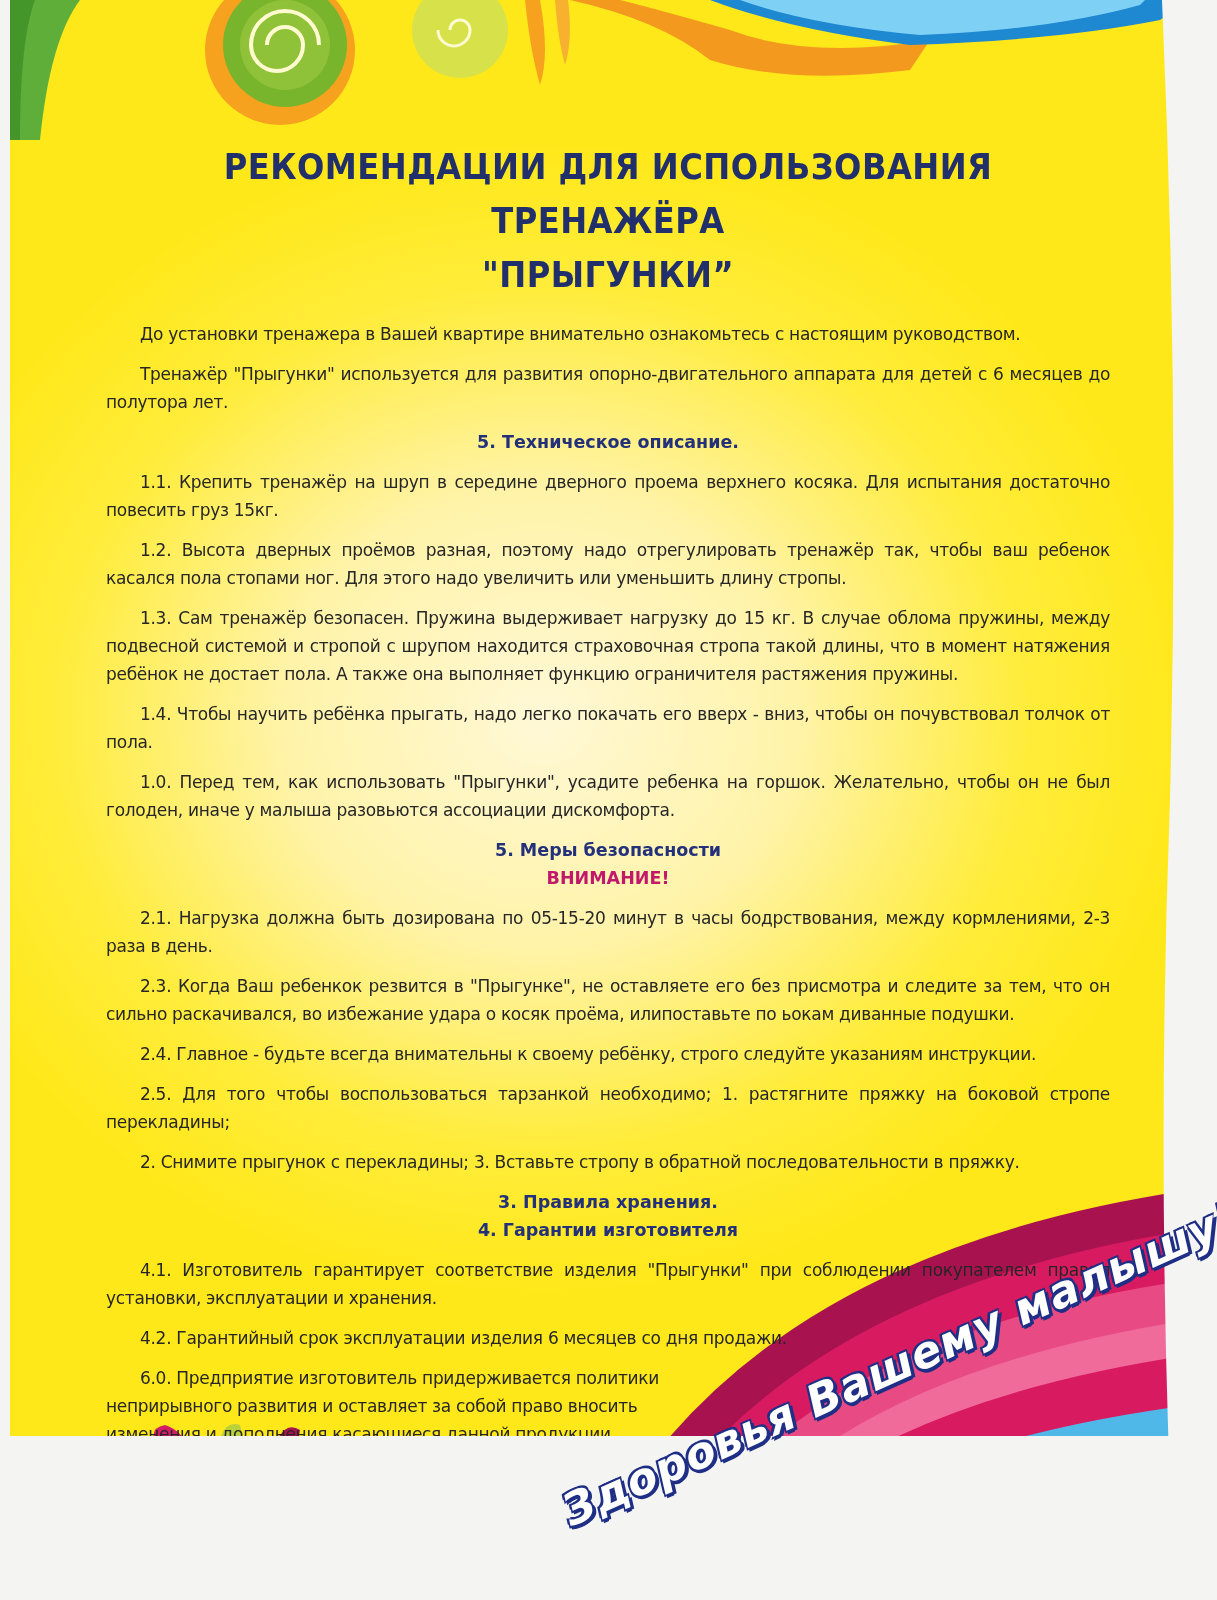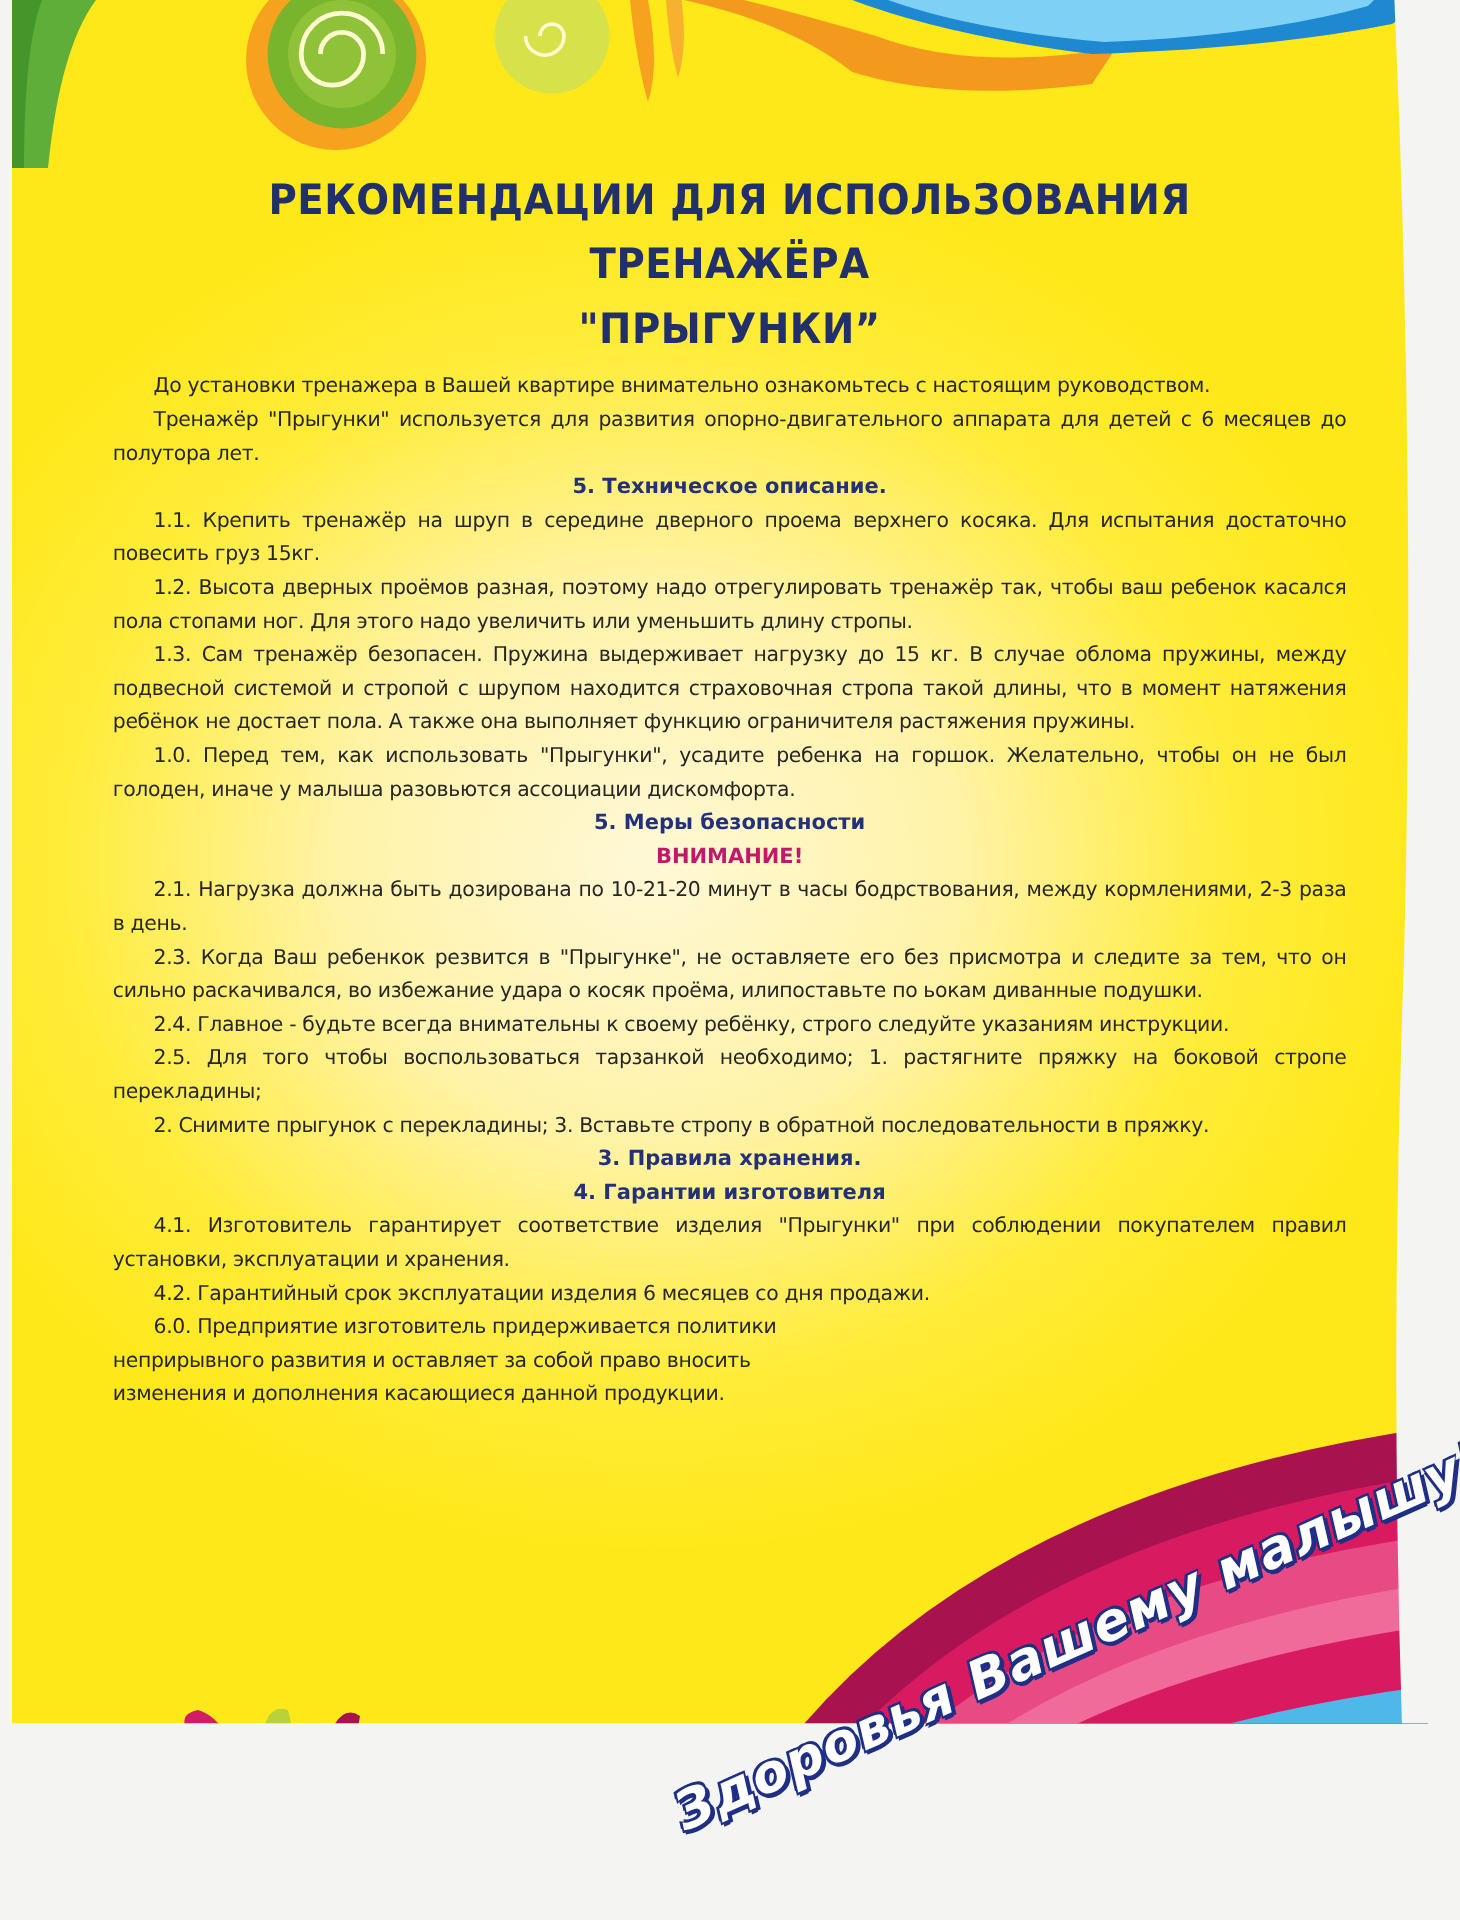--- a/index.html
+++ b/index.html
@@ -26,21 +26,21 @@
     color: #2a2a2a;
   }
   .title {
     text-align: center; color: #21306b; font-weight: bold;
     font-size: 35px; line-height: 54px; letter-spacing: 0.5px;
     font-family: "DejaVu Sans", sans-serif;
     transform: scaleX(0.92); transform-origin: center;
     margin: 0;
   }
   .p {
-    font-size: 17px; line-height: 28px; margin: 0; text-align: justify;
+    font-size: 17px; line-height: 28px; margin: 12px; text-align: justify;
     text-indent: 34px; color: #262626;
     font-family: "DejaVu Sans", sans-serif;
     letter-spacing: -0.3px;
   }
   .h {
     text-align: center; font-weight: bold; color: #23307a;
     font-size: 17.5px; line-height: 28px; margin: 0;
     font-family: "DejaVu Sans", sans-serif;
   }
   .warn { color: #c2186b; text-align: center; }
@@ -120,25 +120,26 @@
       <span>"ПРЫГУНКИ”</span>
     </h1>
     <div style="height:6px"></div>
     <p class="p">До установки тренажера в Вашей квартире внимательно ознакомьтесь с настоящим руководством.</p>
     <p class="p">Тренажёр "Прыгунки" используется для развития опорно-двигательного аппарата для детей с 6 месяцев до полутора лет.</p>
 
     <h2 class="h">5. Техническое описание.</h2>
     <p class="p">1.1. Крепить тренажёр на шруп в середине дверного проема верхнего косяка. Для испытания достаточно повесить груз 15кг.</p>
     <p class="p">1.2. Высота дверных проёмов разная, поэтому надо отрегулировать тренажёр так, чтобы ваш ребенок касался пола стопами ног. Для этого надо увеличить или уменьшить длину стропы.</p>
     <p class="p">1.3. Сам тренажёр безопасен. Пружина выдерживает нагрузку до 15 кг. В случае облома пружины, между подвесной системой и стропой с шрупом находится страховочная стропа такой длины, что в момент натяжения ребёнок не достает пола. А также она выполняет функцию ограничителя растяжения пружины.</p>
+    <p class="p">1.4. Чтобы научить ребёнка прыгать, надо легко покачать его вверх - вниз, чтобы он почувствовал толчок от пола.</p>
     <p class="p">1.0. Перед тем, как использовать "Прыгунки", усадите ребенка на горшок. Желательно, чтобы он не был голоден, иначе у малыша разовьются ассоциации дискомфорта.</p>
 
     <h2 class="h">5. Меры безопасности</h2>
     <h3 class="h warn">ВНИМАНИЕ!</h3>
-    <p class="p">2.1. Нагрузка должна быть дозирована по 10-21-20 минут в часы бодрствования, между кормлениями, 2-3 раза в день.</p>
+    <p class="p">2.1. Нагрузка должна быть дозирована по 05-15-20 минут в часы бодрствования, между кормлениями, 2-3 раза в день.</p>
     <p class="p">2.3. Когда Ваш ребенкок резвится в "Прыгунке", не оставляете его без присмотра  и следите за тем, что он сильно раскачивался, во избежание удара о косяк проёма, илипоставьте по ьокам диванные подушки.</p>
     <p class="p">2.4. Главное - будьте всегда внимательны к своему ребёнку, строго следуйте указаниям инструкции.</p>
     <p class="p">2.5. Для того чтобы воспользоваться тарзанкой необходимо; 1. растягните пряжку на боковой стропе перекладины;</p>
     <p class="p">2. Снимите прыгунок с перекладины; 3. Вставьте стропу в обратной последовательности в пряжку.</p>
 
     <h2 class="h">3. Правила хранения.</h2>
 
     <h2 class="h">4. Гарантии изготовителя</h2>
     <p class="p">4.1. Изготовитель гарантирует соответствие изделия "Прыгунки" при соблюдении покупателем правил установки, эксплуатации и хранения.</p>
     <p class="p">4.2. Гарантийный срок эксплуатации изделия 6 месяцев со дня продажи.</p>

